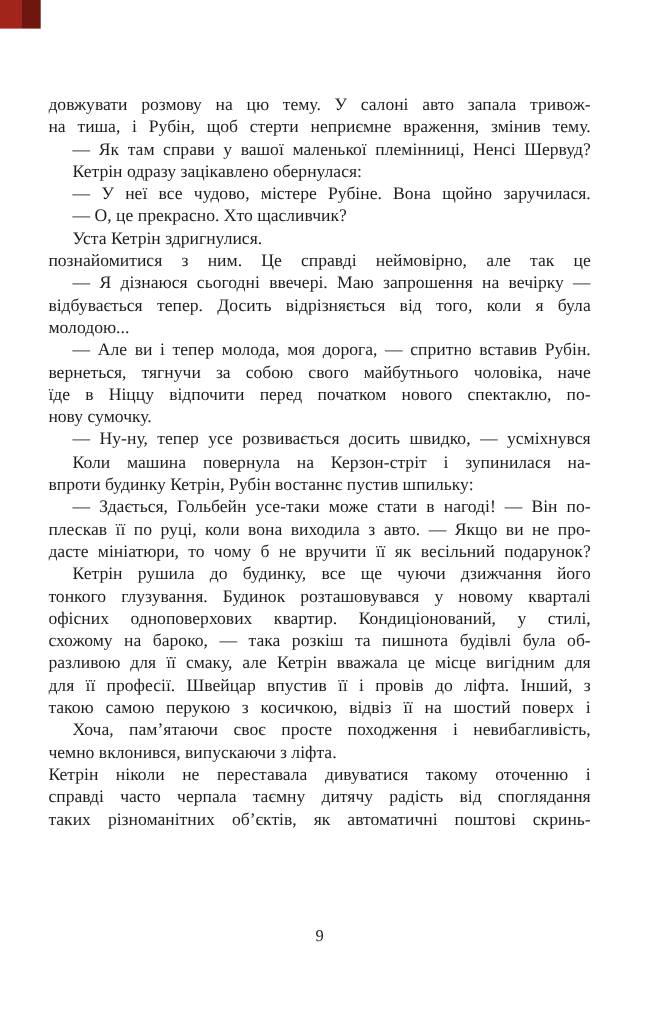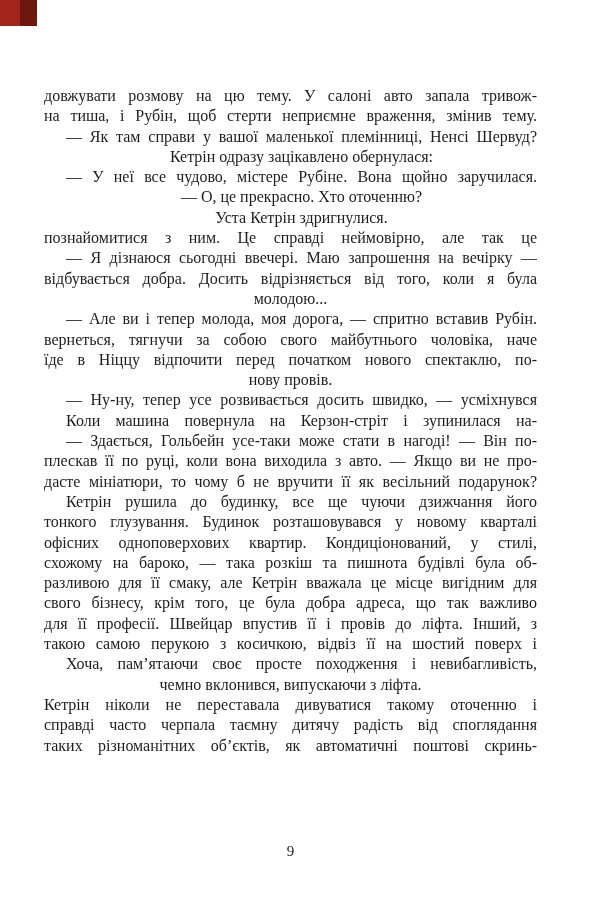--- a/index.html
+++ b/index.html
@@ -28,21 +28,21 @@
     left: 44px;
     top: 86px;
     width: 493px;
     color: #1d1d1d;
     font-size: 16px;
     line-height: 20.3px;
   }
   .line {
     height: 20.3px;
     overflow: hidden;
-    text-align: center;
+    text-align: left;
     white-space: nowrap;
   }
   .line.j {
     white-space: normal;
     text-align: justify;
     text-align-last: justify;
   }
   .line.indent {
     text-indent: 22px;
   }
@@ -60,41 +60,41 @@
 <body>
 
 <div class="page">
   <div class="corner-marker"></div>
   <div class="text-block">
       <div class="line j">довжувати розмову на цю тему. У салоні авто запала тривож-</div>
       <div class="line j">на тиша, і Рубін, щоб стерти неприємне враження, змінив тему.</div>
       <div class="line j indent">— Як там справи у вашої маленької племінниці, Ненсі Шервуд?</div>
       <div class="line indent">Кетрін одразу зацікавлено обернулася:</div>
       <div class="line j indent">— У неї все чудово, містере Рубіне. Вона щойно заручилася.</div>
-      <div class="line indent">— О, це прекрасно. Хто оточенню?</div>
+      <div class="line indent">— О, це прекрасно. Хто щасливчик?</div>
       <div class="line indent">Уста Кетрін здригнулися.</div>
       <div class="line j">познайомитися з ним. Це справді неймовірно, але так це</div>
       <div class="line j indent">— Я дізнаюся сьогодні ввечері. Маю запрошення на вечірку —</div>
-      <div class="line j">відбувається добра. Досить відрізняється від того, коли я була</div>
+      <div class="line j">відбувається тепер. Досить відрізняється від того, коли я була</div>
       <div class="line">молодою...</div>
       <div class="line j indent">— Але ви і тепер молода, моя дорога, — спритно вставив Рубін.</div>
       <div class="line j">вернеться, тягнучи за собою свого майбутнього чоловіка, наче</div>
       <div class="line j">їде в Ніццу відпочити перед початком нового спектаклю, по-</div>
-      <div class="line">нову провів.</div>
+      <div class="line">нову сумочку.</div>
       <div class="line j indent">— Ну-ну, тепер усе розвивається досить швидко, — усміхнувся</div>
       <div class="line j indent">Коли машина повернула на Керзон-стріт і зупинилася на-</div>
+      <div class="line">впроти будинку Кетрін, Рубін востаннє пустив шпильку:</div>
       <div class="line j indent">— Здається, Гольбейн усе-таки може стати в нагоді! — Він по-</div>
       <div class="line j">плескав її по руці, коли вона виходила з авто. — Якщо ви не про-</div>
       <div class="line j">дасте мініатюри, то чому б не вручити її як весільний подарунок?</div>
       <div class="line j indent">Кетрін рушила до будинку, все ще чуючи дзижчання його</div>
       <div class="line j">тонкого глузування. Будинок розташовувався у новому кварталі</div>
       <div class="line j">офісних одноповерхових квартир. Кондиціонований, у стилі,</div>
       <div class="line j">схожому на бароко, — така розкіш та пишнота будівлі була об-</div>
       <div class="line j">разливою для її смаку, але Кетрін вважала це місце вигідним для</div>
-      <div class="line j">свого бізнесу, крім того, це була добра адреса, що так важливо</div>
       <div class="line j">для її професії. Швейцар впустив її і провів до ліфта. Інший, з</div>
       <div class="line j">такою самою перукою з косичкою, відвіз її на шостий поверх і</div>
       <div class="line j indent">Хоча, пам’ятаючи своє просте походження і невибагливість,</div>
       <div class="line">чемно вклонився, випускаючи з ліфта.</div>
       <div class="line j">Кетрін ніколи не переставала дивуватися такому оточенню і</div>
       <div class="line j">справді часто черпала таємну дитячу радість від споглядання</div>
       <div class="line j">таких різноманітних об’єктів, як автоматичні поштові скринь-</div>
     </div>
   <div class="page-number">9</div>
 </div>

